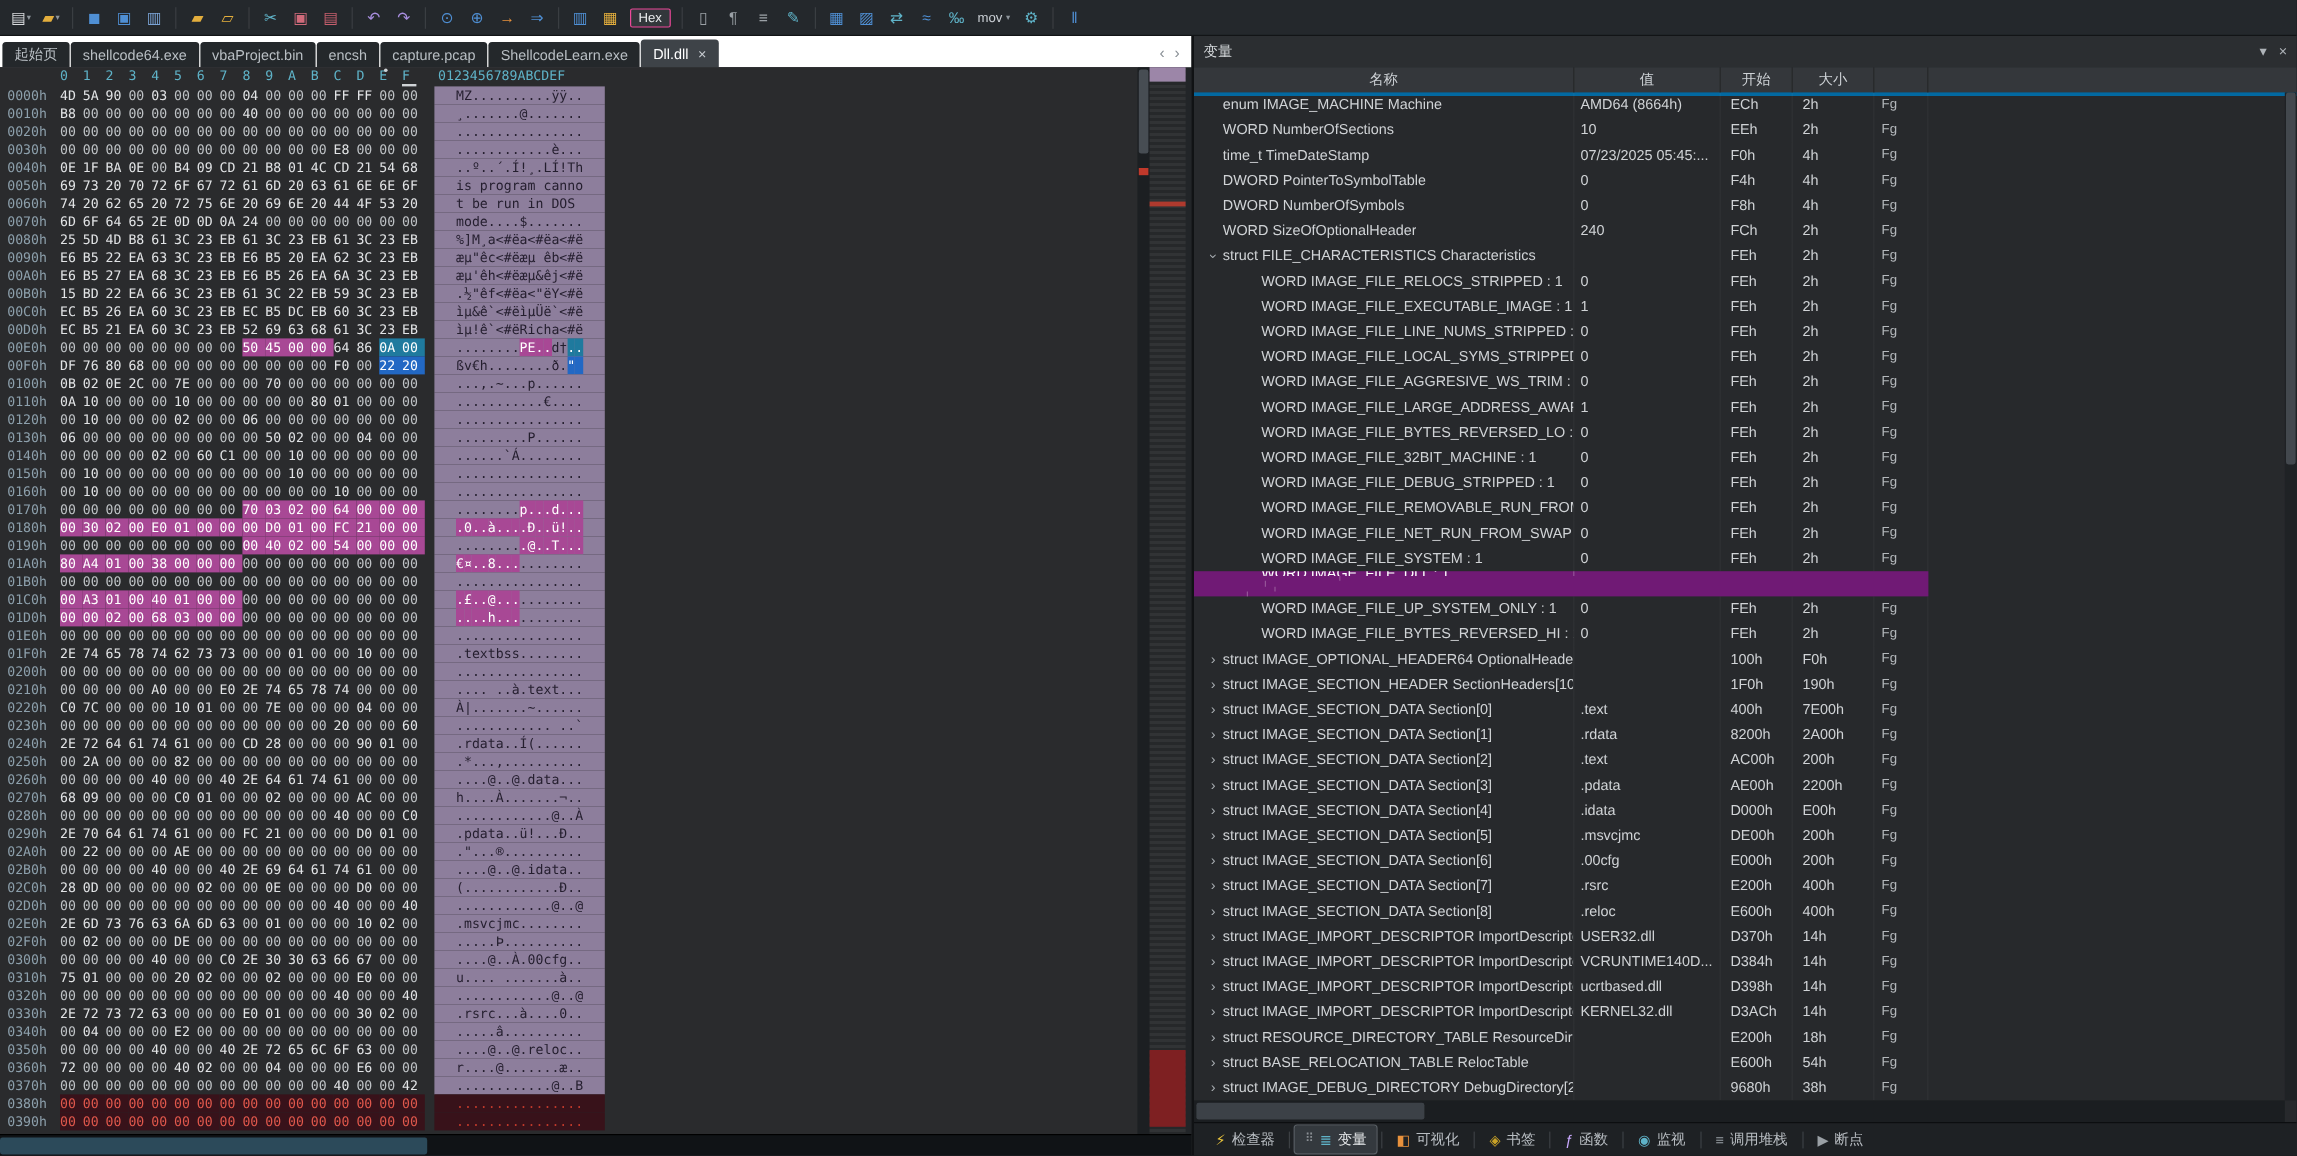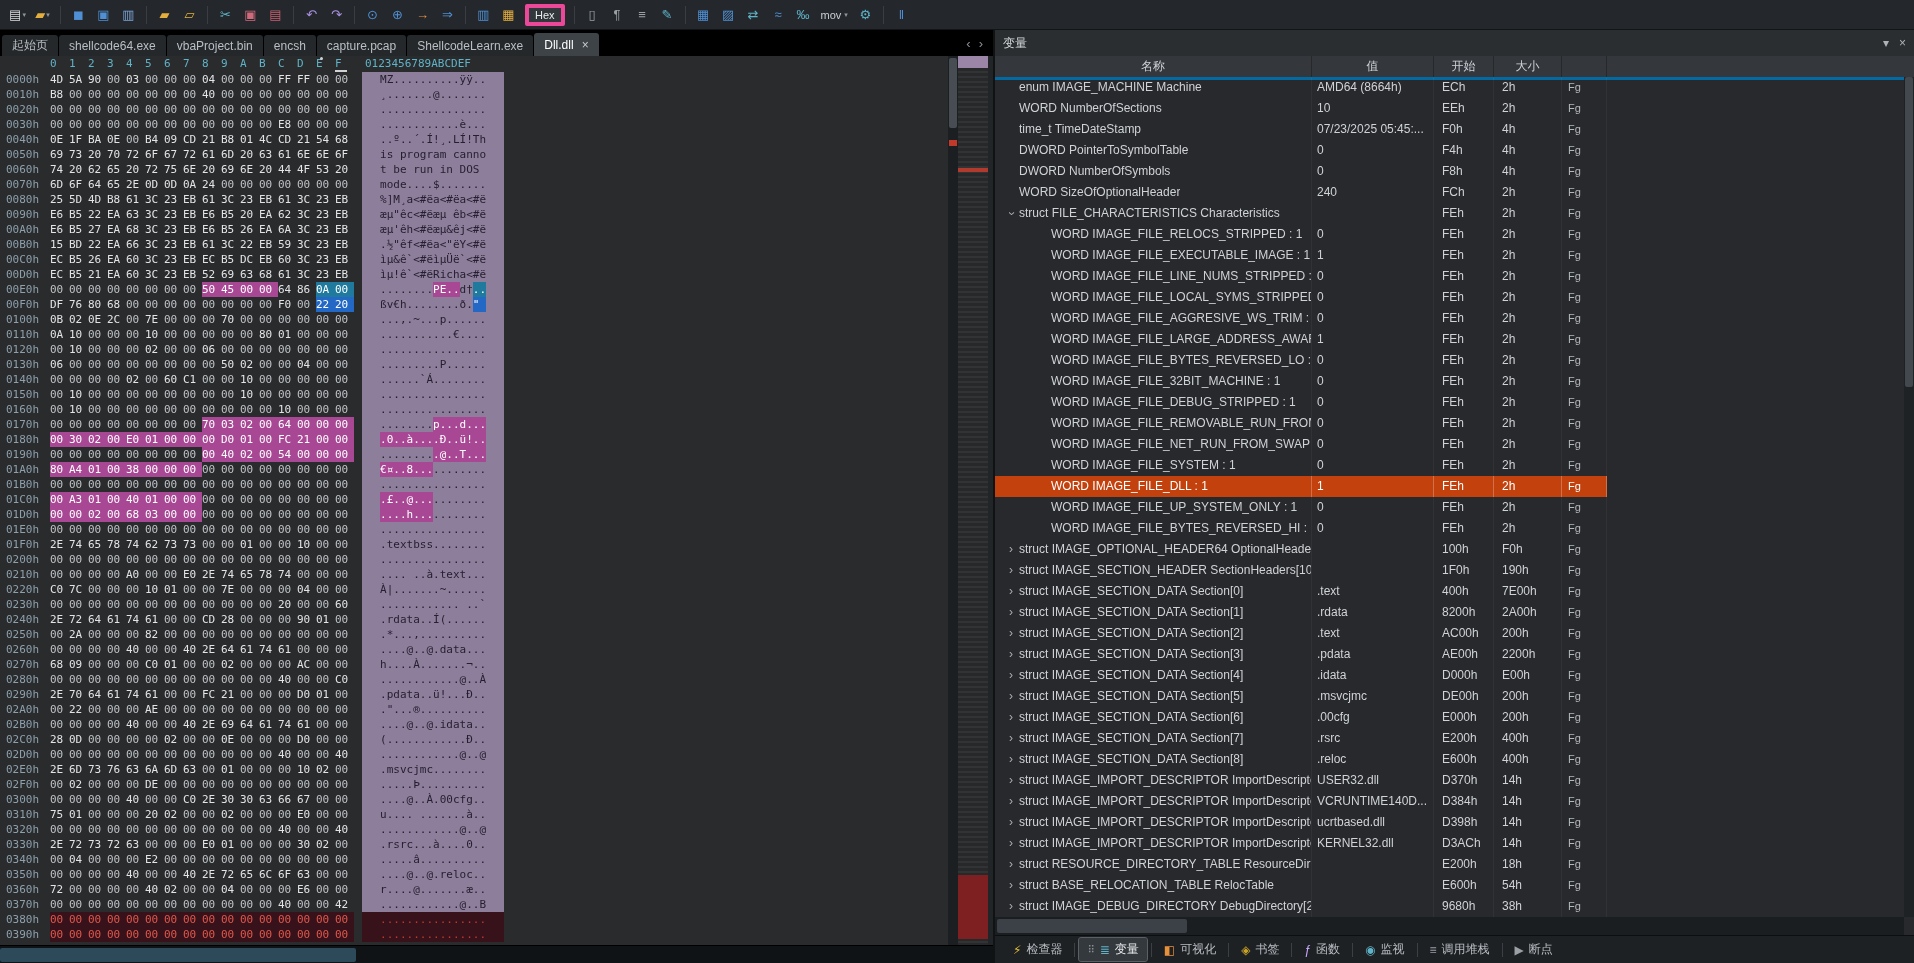--- a/index.html
+++ b/index.html
@@ -9,25 +9,25 @@
   
   .toolbar{position:absolute;left:0;top:0;width:1914px;height:30px;background:#24282c;
            border-bottom:1px solid #121416;display:flex;align-items:center;padding-left:6px;
            box-sizing:border-box;gap:2px;}
   .tb-icon{width:23px;height:22px;display:flex;align-items:center;justify-content:center;
            font-size:13px;border-radius:2px;position:relative;cursor:default;}
   .tb-glyph{line-height:1;}
   .tb-caret{font-size:7px;color:#8e959b;margin-left:1px;}
   .tb-sep{width:1px;height:18px;background:#3a3e42;margin:0 4px;}
   .tb-text{color:#c9ced3;font-size:11px;padding:2px 4px;display:flex;align-items:center;gap:2px;}
-  .hex-toggle{border:4px solid #ec4899;background:#32373b;color:#e9ebed;font-size:11px;
+  .hex-toggle{border:1px solid #ec4899;background:#32373b;color:#e9ebed;font-size:11px;
               padding:1px 6px;margin:0 3px;border-radius:2px;}
 
   
-  .doc-tabbar{position:absolute;left:0;top:30px;width:993px;height:26px;background:#000000;
+  .doc-tabbar{position:absolute;left:0;top:30px;width:993px;height:26px;background:#ffffff;
               display:flex;align-items:flex-end;box-sizing:border-box;}
   .tabs-holder{display:flex;align-items:flex-end;height:26px;padding-left:2px;}
   .doc-tab{height:21px;display:flex;align-items:center;padding:0 10px;font-size:12px;
            color:#b9bfc4;background:#24282b;margin-right:1px;border-top-left-radius:3px;
            border-top-right-radius:3px;white-space:nowrap;}
   .doc-tab.active{background:#3e4348;color:#ffffff;height:23px;}
   .doc-tab .close{margin-left:8px;color:#c7ccd1;font-size:12px;line-height:1;}
   .tab-scroll{margin-left:auto;display:flex;gap:8px;color:#8a9096;padding:0 10px 5px 0;
               font-size:13px;}
 
@@ -78,21 +78,21 @@
   .rp-btns{margin-left:auto;display:flex;gap:10px;color:#aeb3b8;font-size:12px;}
   .rp-cols{position:absolute;top:26px;left:0;width:919px;height:21px;display:flex;background:#34373b;
            border-bottom:3px solid #0369a1;color:#ced2d6;font-size:12px;line-height:21px;}
   .hc{box-sizing:border-box;border-right:1px solid #26282a;text-align:center;overflow:hidden;white-space:nowrap;}
   .hc.name{width:317px;} .hc.val{width:122px;} .hc.start{width:60px;} .hc.size{width:68px;}
   .hc.fg{width:45px;} .hc.fill{flex:1;border-right:none;}
   .vr-body{position:absolute;top:47px;left:0;width:909px;height:840px;overflow:hidden;}
   .vr-row{height:21px;line-height:21px;display:flex;font-size:12px;color:#d0d3d6;}
   .vr-cells{width:612px;display:flex;}
   .vr-row.sel{color:#fff;}
-  .vr-row.sel .vr-cells{background:#c2410c;}
+  .vr-row.sel .vr-cells{background:#701a75;flex-direction:column;}
   .vc{box-sizing:border-box;overflow:hidden;white-space:nowrap;border-right:1px solid rgba(255,255,255,0.045);}
   .vr-row.sel .vc{border-right:1px solid rgba(255,255,255,0.25);}
   .vc.name{width:317px;display:flex;align-items:center;}
   .vc.name.ind1{padding-left:8px;} .vc.name.ind2{padding-left:40px;}
   .vc.val{width:122px;padding-left:5px;}
   .vc.start{width:60px;padding-left:8px;}
   .vc.size{width:68px;padding-left:8px;}
   .vc.fg{width:45px;padding-left:6px;font-size:11px;color:#b4b8bc;}
   .vr-row.sel .vc.fg{color:#fff;}
   .arrow{width:16px;display:inline-block;color:#a9aeb3;text-align:center;flex-shrink:0;}

